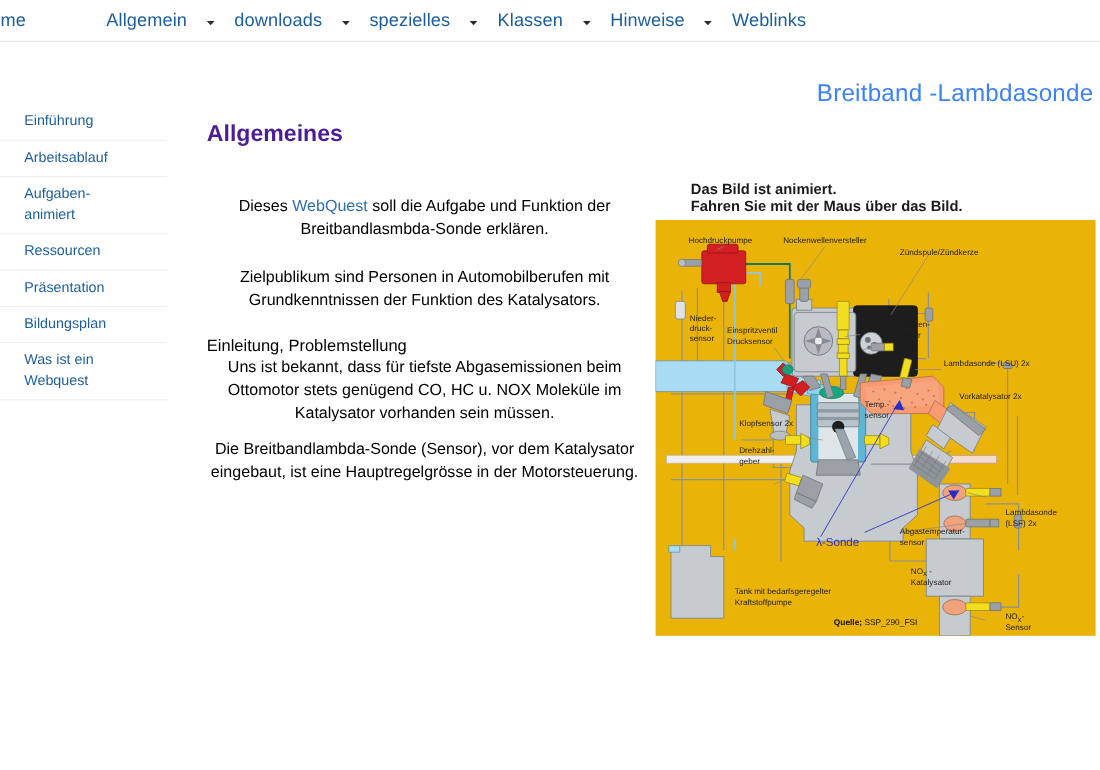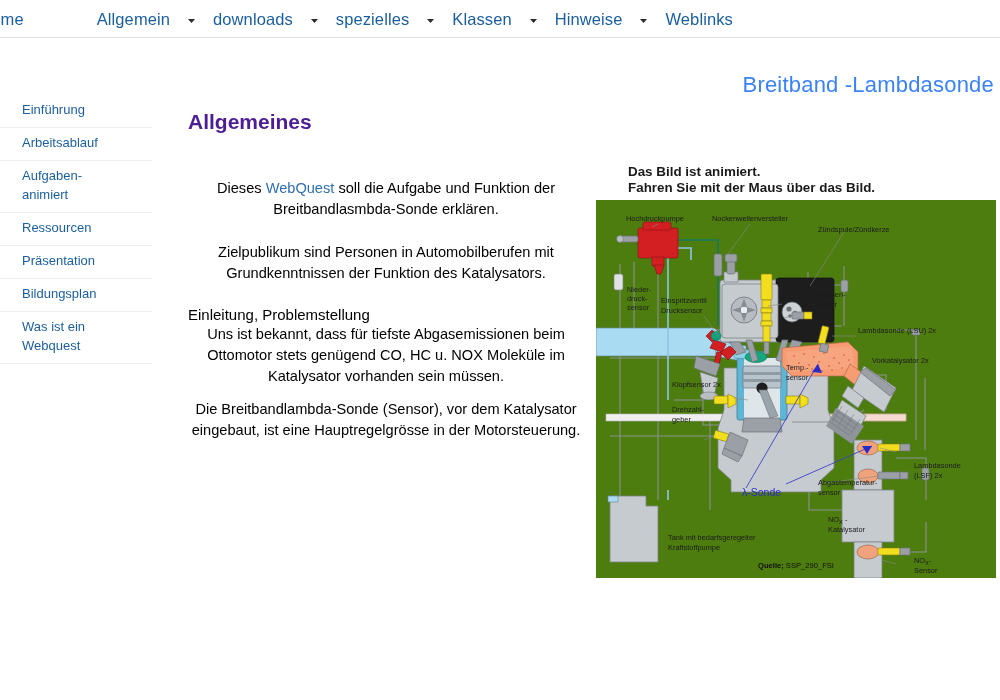--- a/index.html
+++ b/index.html
@@ -95,21 +95,21 @@
   .lnk { color:#2f6fb0; }
 
   
   #imgnote {
     position: absolute; left: 600px; top: 164px;
     font-size: 13.4px; line-height: 16px; font-weight: bold; color:#1a1a1a;margin-left:28px;
   }
   #diagram {
     position: absolute; left: 596px; top: 200px;
     width: 400px; height: 378px;
-    background: #4d7c0f;
+    background: #eab308;
   }
   #diagram svg { display: block; }
   .dlabel { font-family: "Liberation Sans", sans-serif; font-size: 7.4px; fill: #1c1c1c; }
   .dlabel-lam { font-family: "Liberation Sans", sans-serif; font-size: 10.5px; fill: #2b2bc8; }
   .dlabel-src { font-family: "Liberation Sans", sans-serif; font-size: 7.6px; fill: #111; }
   .dlabel-src .b { font-weight: bold; }
   .lead { stroke:#8a8a8a; stroke-width:.6; fill:none; }
   .pipe2 { fill:none; stroke:#8b9196; stroke-width:1.1; }
   .blu { fill:#a9dcf2; stroke:#6f8d9c; stroke-width:.7; }
   .gry { fill:#c6cbd0; stroke:#7d8489; stroke-width:.8; }

